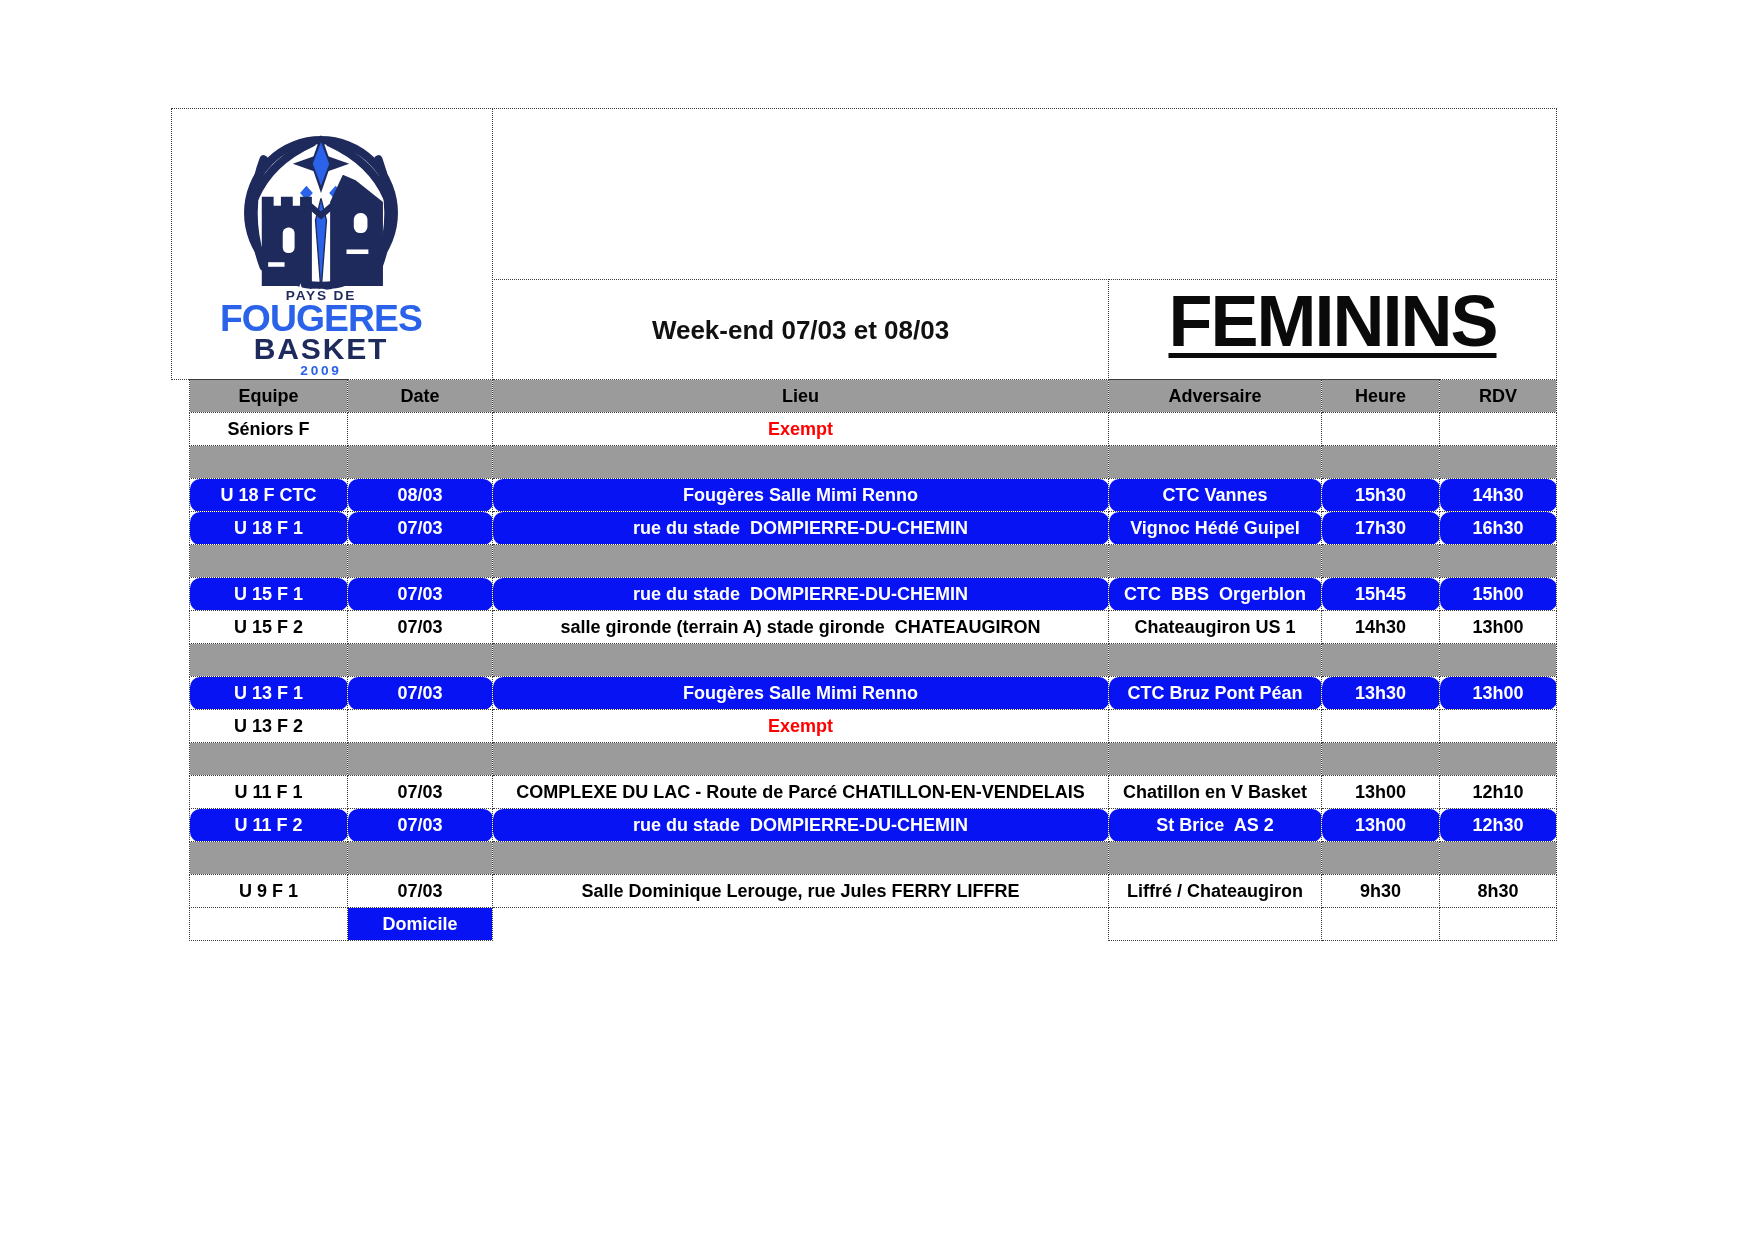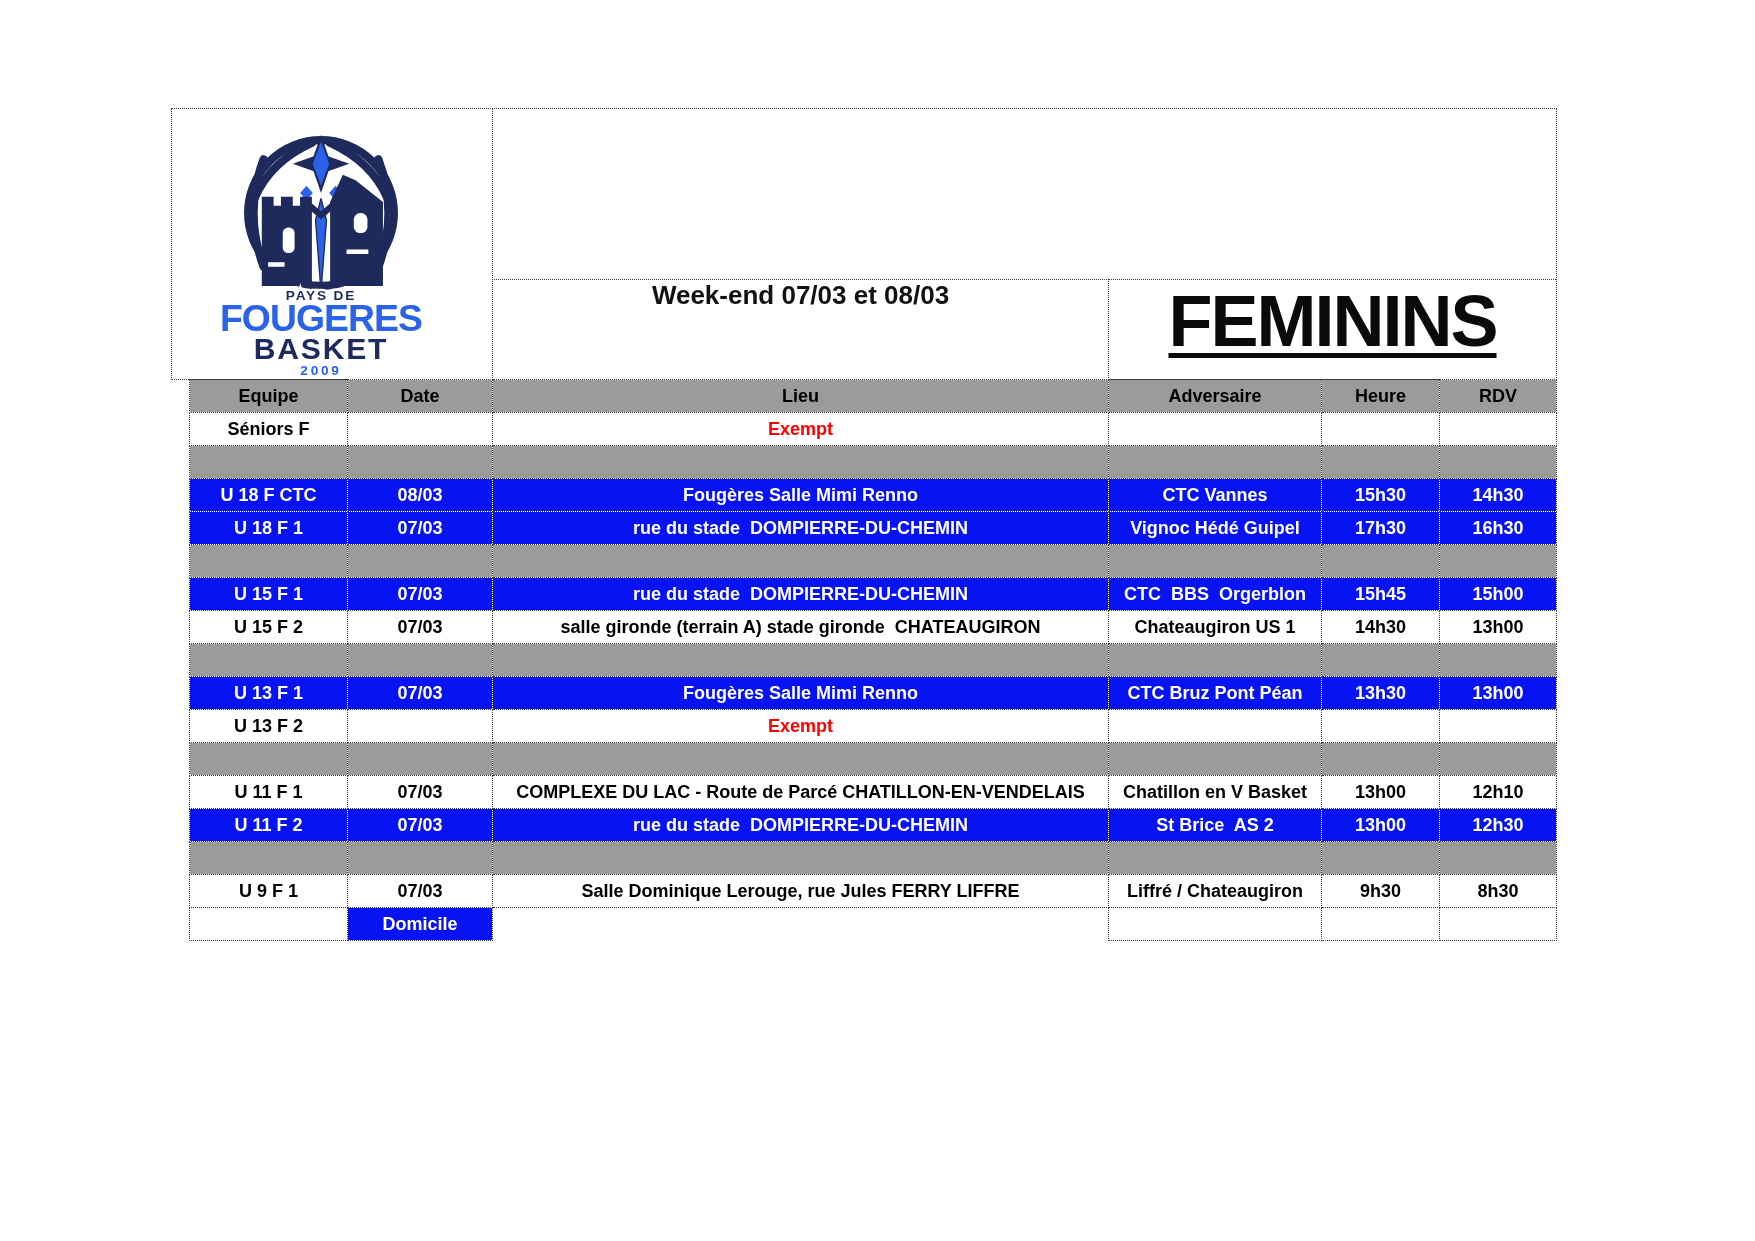--- a/index.html
+++ b/index.html
@@ -10,38 +10,38 @@
   .abs { position: absolute; }
 
   
   #outer-frame { left: 171px; top: 108px; width: 1386px; height: 272px;
     border: 1px dotted #3b3b3b; }
 
   #logo-cell { left: 171px; top: 108px; width: 322px; height: 272px;
     border-right: 1px dotted #3b3b3b; display: flex; align-items: center; }
 
   #weekend-cell { left: 492px; top: 279px; width: 617px; height: 101px;
-    border-top: 1px dotted #3b3b3b; display: flex; align-items: flex-start; justify-content: center;
+    border-top: 1px dotted #3b3b3b; display: flex; align-items: center; justify-content: center;
     font-size: 26px; font-weight: bold; color: #111; }
 
   #feminins-cell { left: 1108px; top: 279px; width: 448px; height: 101px;
     border-top: 1px dotted #3b3b3b; border-left: 1px dotted #3b3b3b;
     display: flex; align-items: flex-start; justify-content: center; }
   #feminins-cell .big { font-size: 72px; font-weight: bold; letter-spacing: -2px; color: #0a0a0a;
     text-decoration: underline; text-decoration-thickness: 5px; text-underline-offset: 7px; }
 
   
   #schedule { left: 189px; top: 379px; }
   table { border-collapse: collapse; table-layout: fixed; width: 1367px; }
   th, td { border: 1px dotted #3b3b3b; height: 33px; padding: 0 4px;
     font-size: 18px; font-weight: bold; text-align: center; vertical-align: middle;
     white-space: pre; overflow: hidden; color: #000; }
   th { background: var(--separator-gray); color: #000; }
   tr.sep td { background: var(--separator-gray); }
-  tr.highlight td { background: var(--row-highlight); color: #ffffff; }
+  tr.highlight td { background: var(--row-highlight); color: #ffffff; border-radius: 10px; }
   td.exempt { color: var(--exempt-red); }
   td.domicile { background: var(--row-highlight); color: #ffffff; }
   td.noborder { border-left: none; border-right: none; border-bottom: none; }
 
   
   #logo-svg text { font-family: "Liberation Sans", sans-serif; font-weight: bold; }
 </style>
 </head>
 <body>
 

